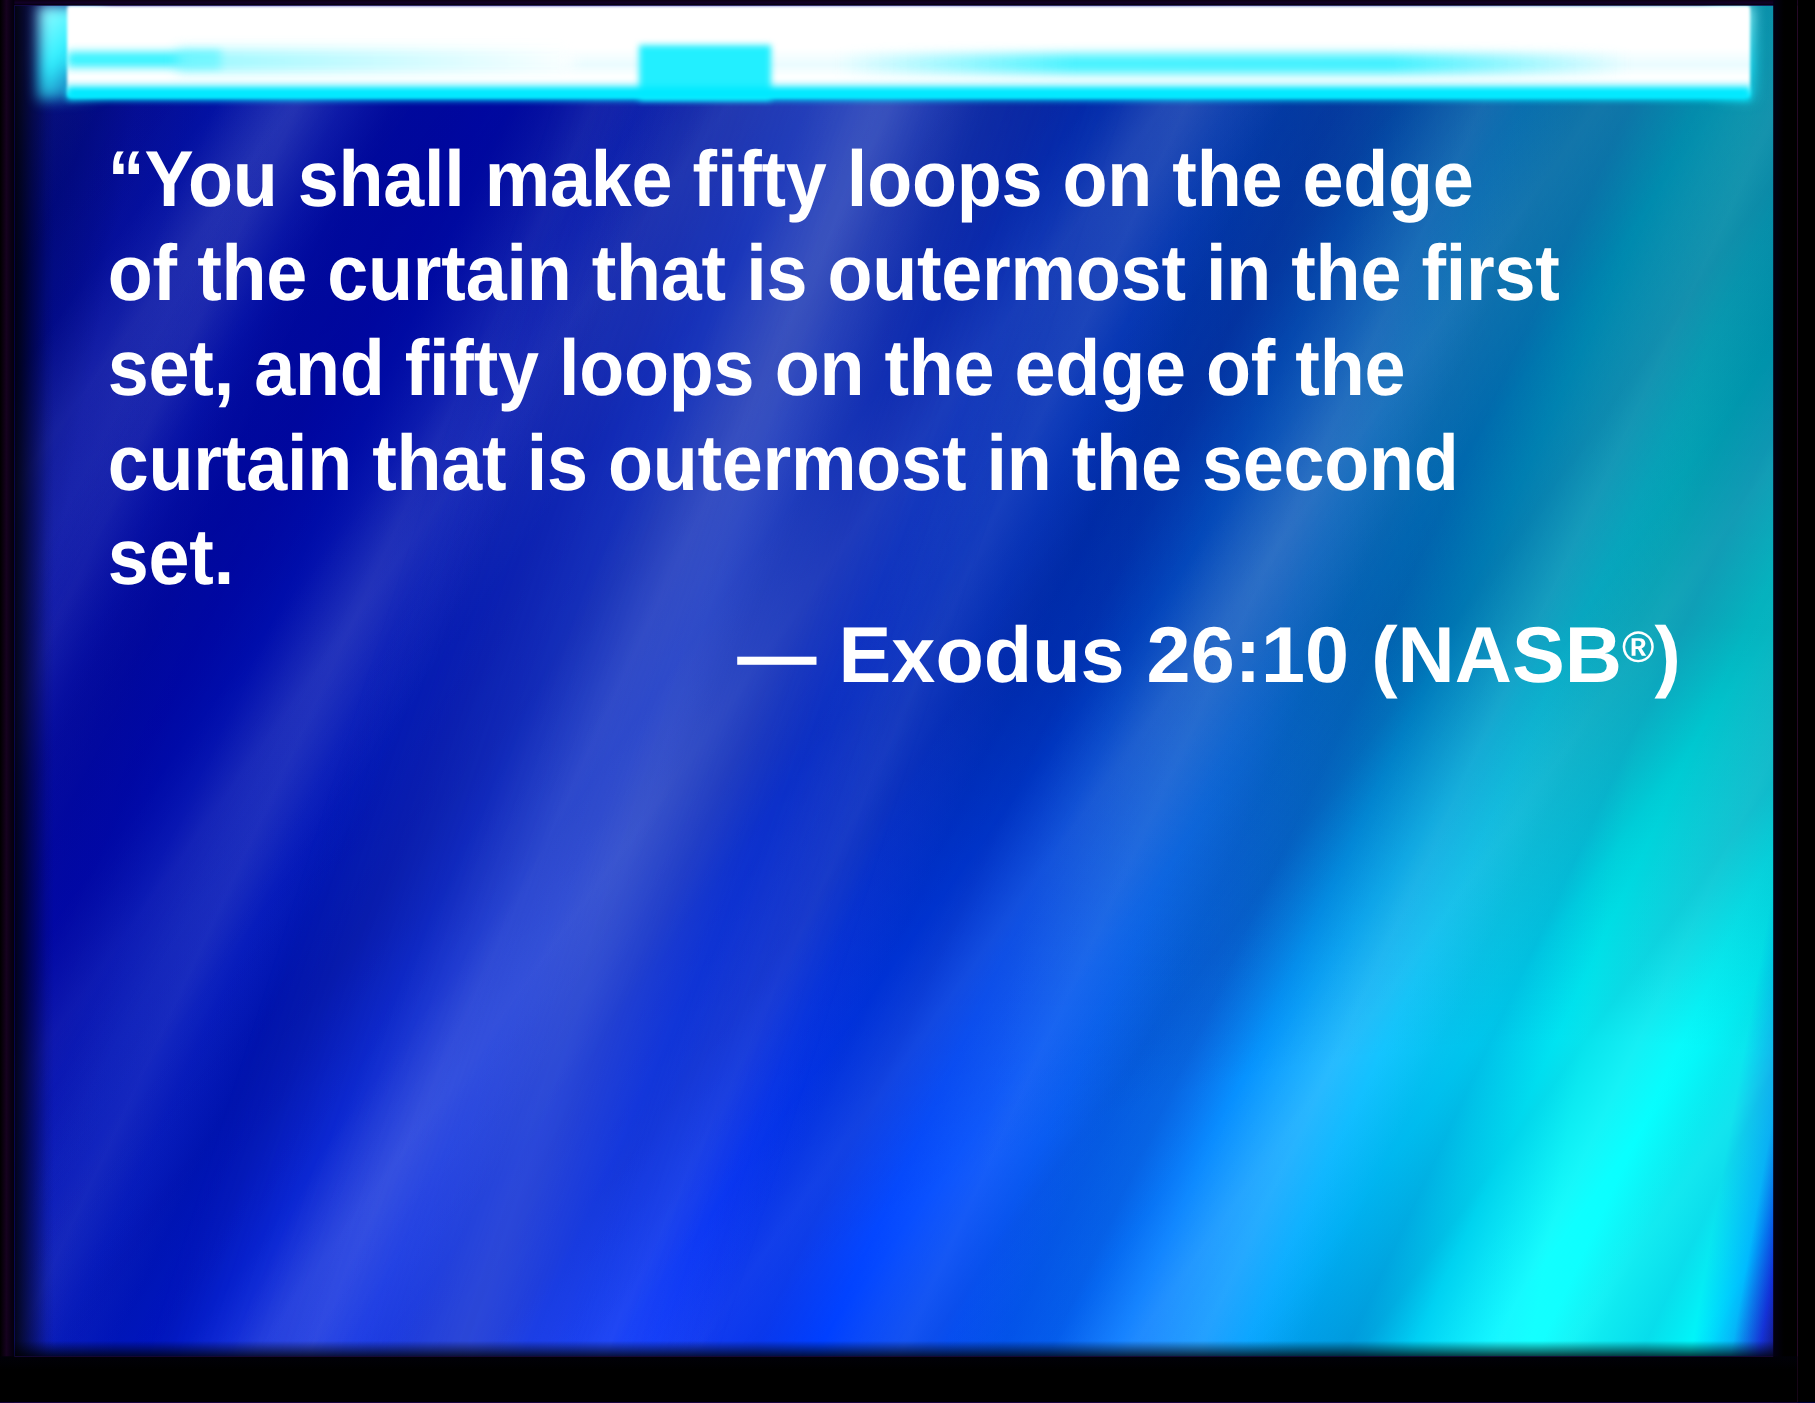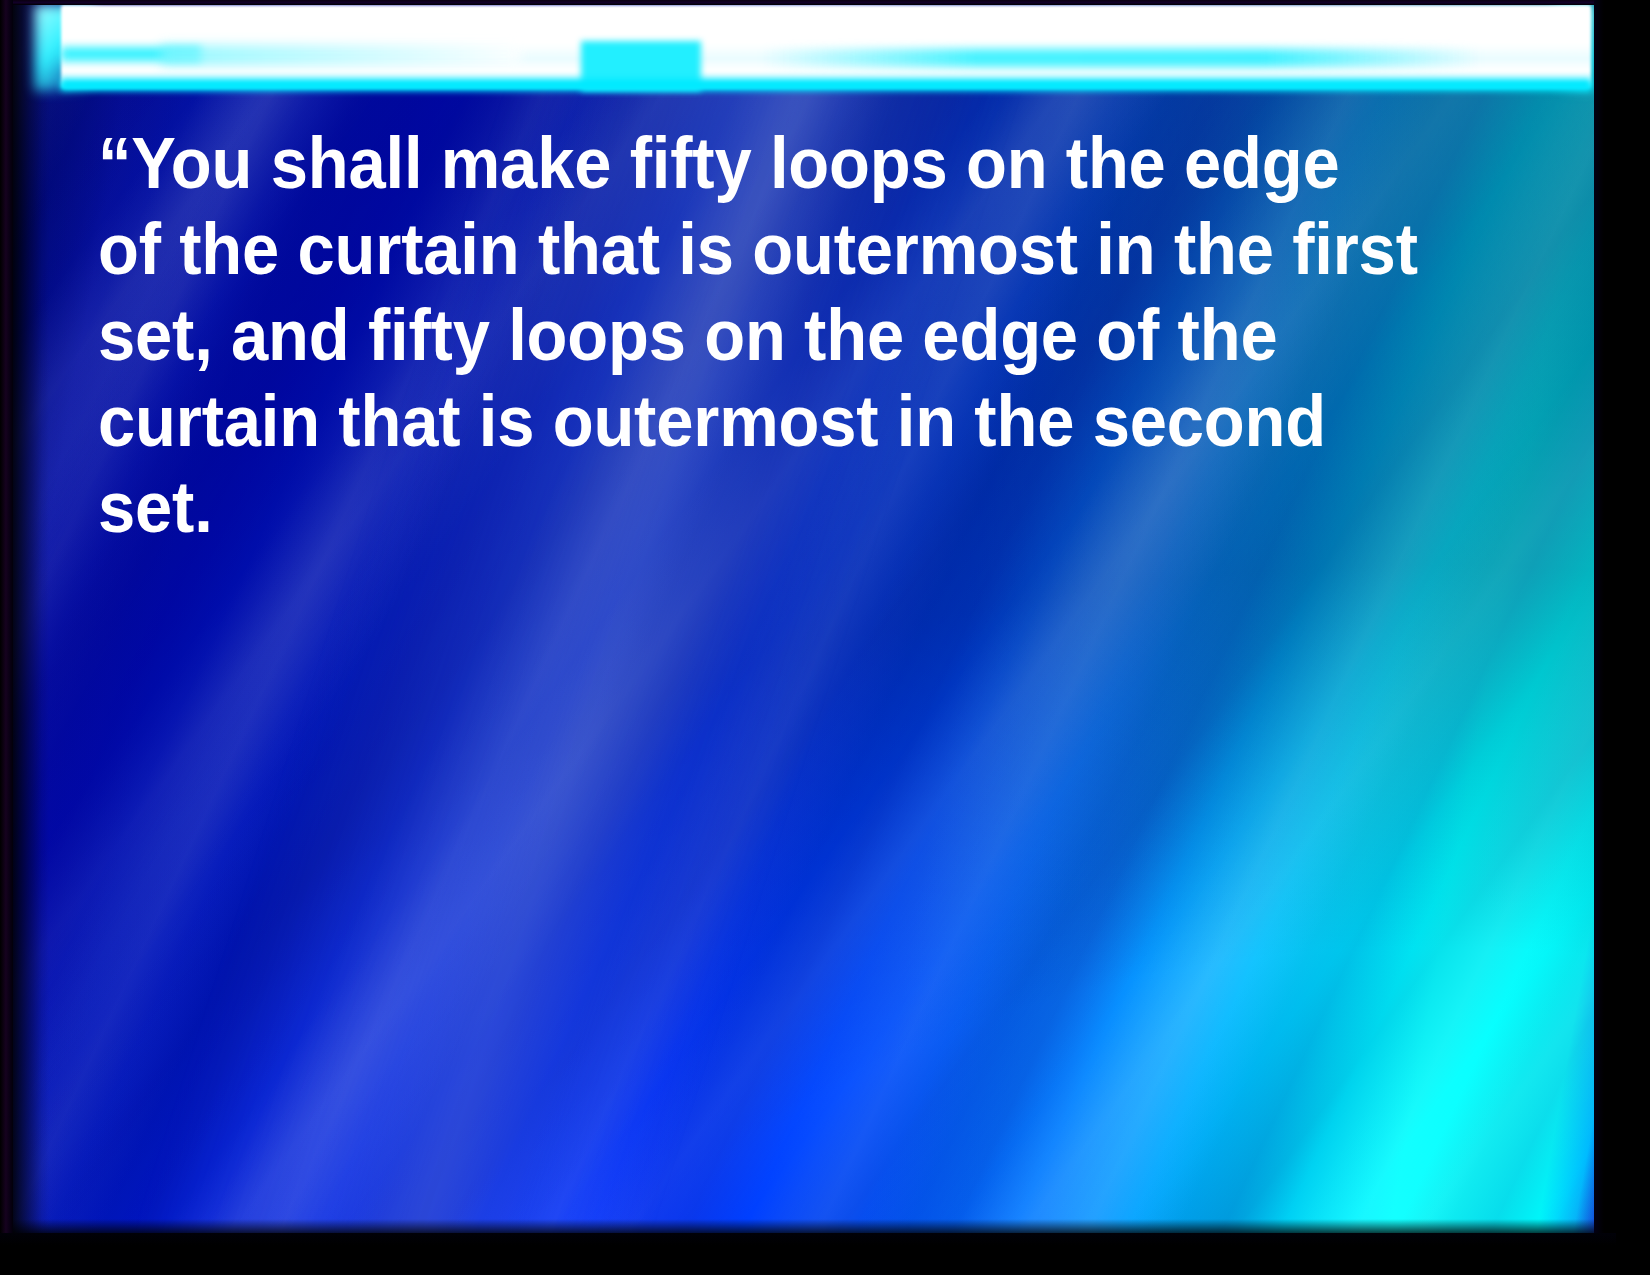--- a/index.html
+++ b/index.html
@@ -7,20 +7,21 @@
     padding: 0;
     background: #000000;
   }
   #slide {
     position: relative;
     width: 1616px;
     height: 1275px;
     overflow: hidden;
     background: #701a75;
     font-family: "Liberation Sans", "DejaVu Sans", sans-serif;
+    padding-left: 18px;
   }
 
   
   .frame-top    { position:absolute; left:0; top:0; width:1650px; height:5px;
                   background:linear-gradient(to bottom,#0a0010 0%,#12002a 55%,#000000 100%); z-index:9; }
   .frame-left   { position:absolute; left:0; top:0; width:13px; height:1275px;
                   background:linear-gradient(to right,#000000 0%,#16021f 45%,#0a0014 75%,#02000a 100%); z-index:9; }
   .frame-right  { position:absolute; right:0; top:0; width:22px; height:1275px;
                   background:linear-gradient(to left,#000000 0%,#000000 55%,#030014 100%); z-index:9; }
   .frame-bottom { position:absolute; left:0; bottom:0; width:1650px; height:42px;
@@ -228,20 +229,25 @@
       <div class="cyanB"></div>
       <div class="cyanC"></div>
       <div class="cyanD"></div>
       <div class="cyanE"></div>
     </div>
 
     <div class="verse-block">
       <p class="verse-text">“You shall make fifty loops on the edge of the curtain that is outermost in the first set, and fifty loops on the edge of the curtain that is outermost in the second set.</p>
     </div>
 
+    <div class="attribution">
+      <span>— </span>
+      <span>Exodus 26:10 </span>
+      <span>(NASB</span><span class="reg">®</span><span>)</span>
+    </div>
   </div>
 
   <div class="frame-top"></div>
   <div class="frame-left"></div>
   <div class="frame-right"></div>
   <div class="frame-bottom"></div>
 
 </div>
 
 </body></html>

